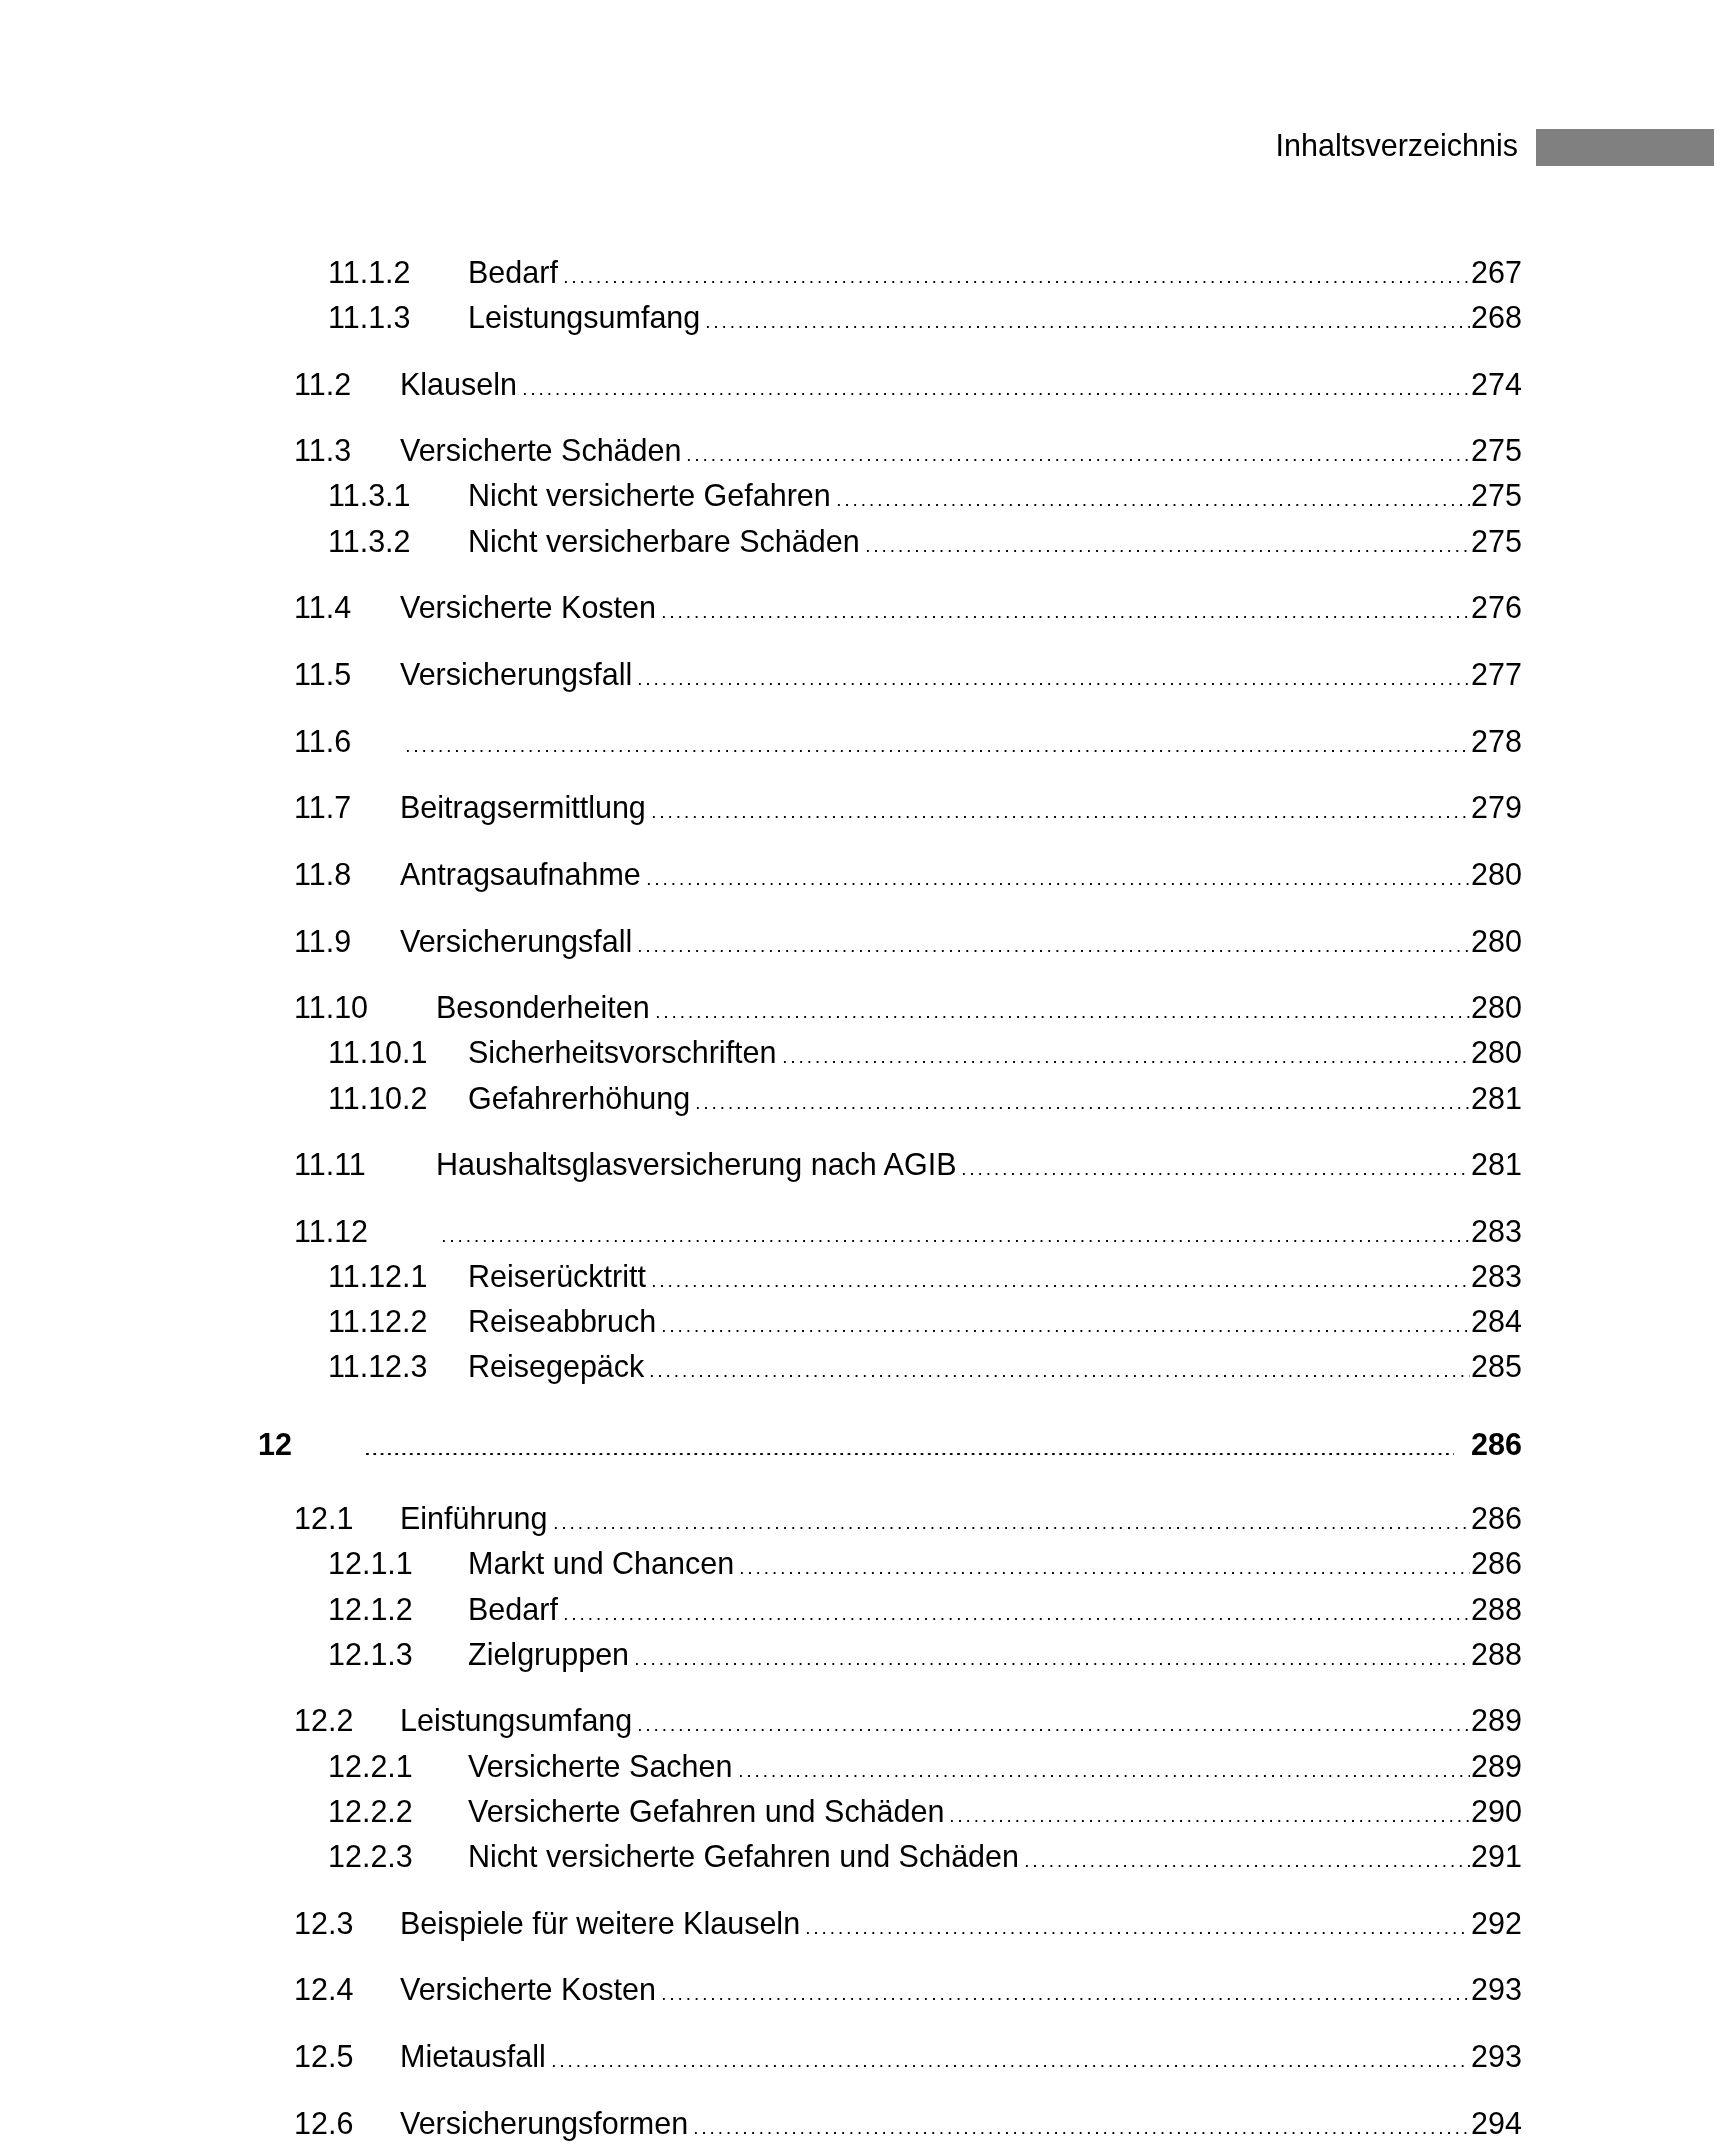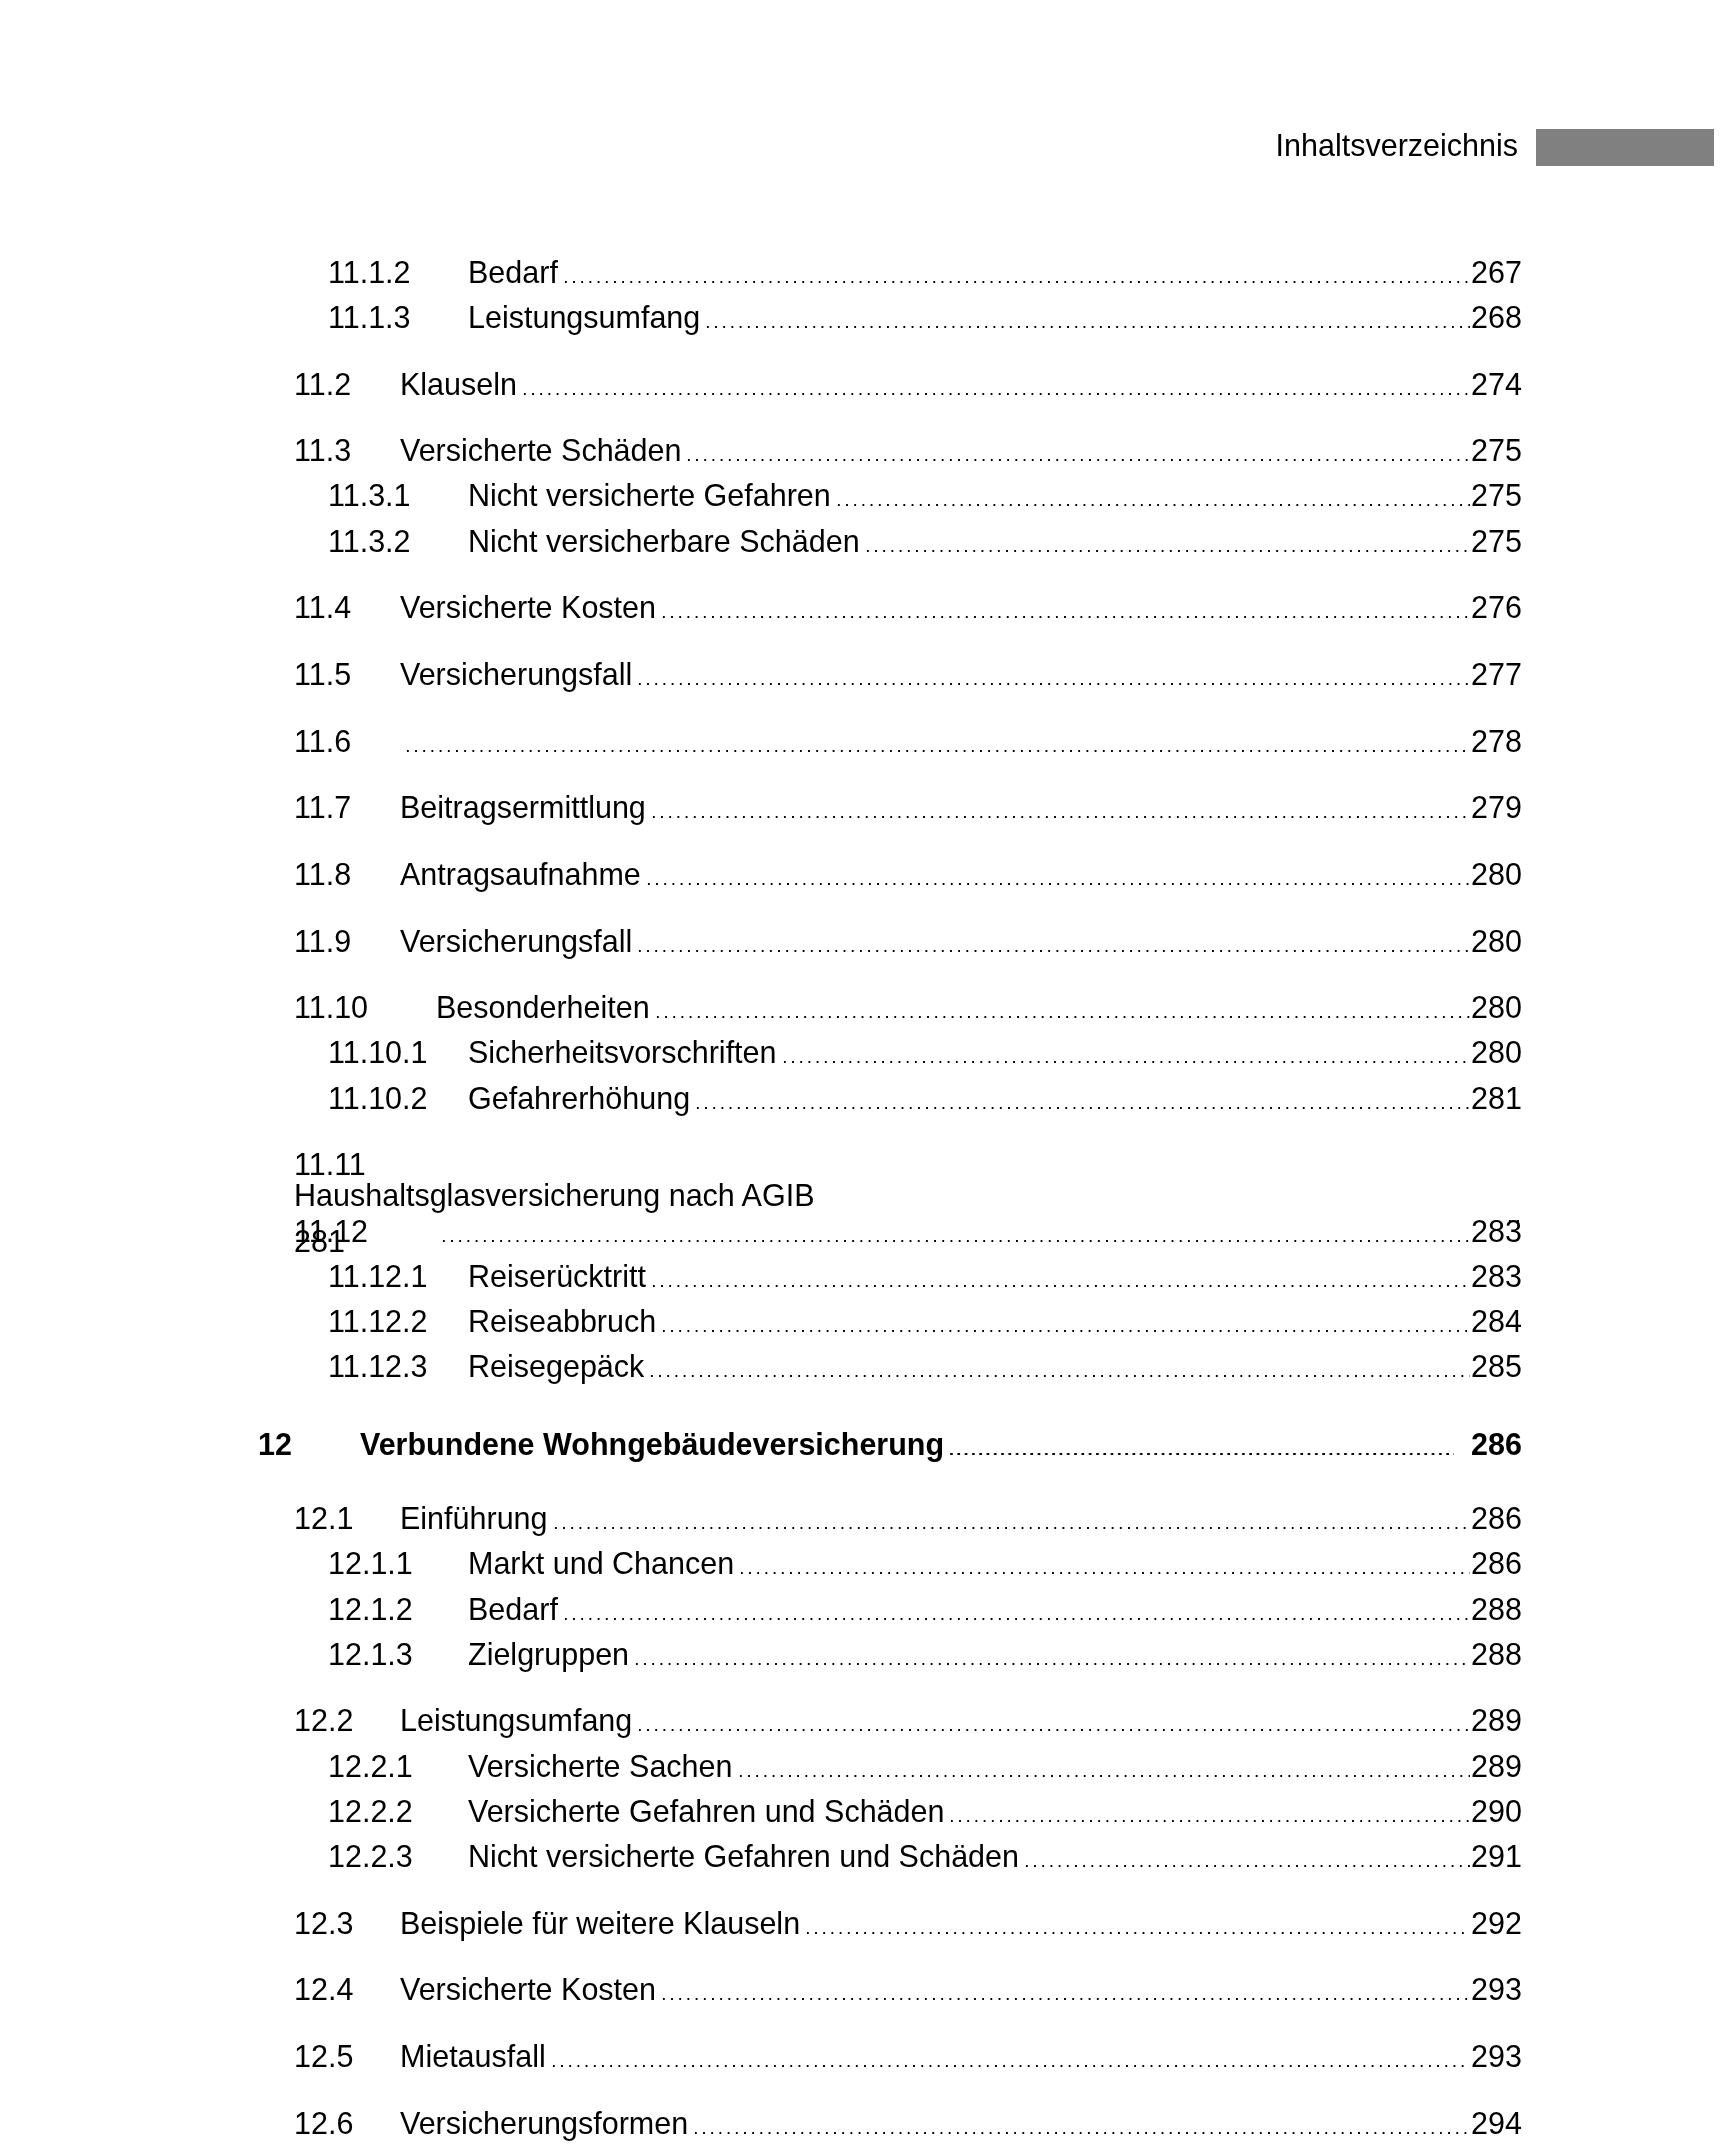--- a/index.html
+++ b/index.html
@@ -150,21 +150,21 @@
         <span class="title">Sicherheitsvorschriften</span>
         <span class="dots"></span>
         <span class="page-ref">280</span>
       </div>
       <div class="toc-row sub" style="top: 1083px; left: 328px;">
         <span class="num" style="width: 140px;">11.10.2</span>
         <span class="title">Gefahrerhöhung</span>
         <span class="dots"></span>
         <span class="page-ref">281</span>
       </div>
-      <div class="toc-row group" style="top: 1149px; left: 294px; flex-direction: column;">
+      <div class="toc-row group" style="top: 1149px; left: 294px;">
         <span class="num" style="width: 142px;">11.11</span>
         <span class="title">Haushaltsglasversicherung nach AGIB</span>
         <span class="dots"></span>
         <span class="page-ref">281</span>
       </div>
       <div class="toc-row group" style="top: 1216px; left: 294px;">
         <span class="num" style="width: 142px;">11.12</span>
         <span class="dots"></span>
         <span class="page-ref">283</span>
       </div>
@@ -181,21 +181,20 @@
         <span class="page-ref">284</span>
       </div>
       <div class="toc-row sub" style="top: 1351px; left: 328px;">
         <span class="num" style="width: 140px;">11.12.3</span>
         <span class="title">Reisegepäck</span>
         <span class="dots"></span>
         <span class="page-ref">285</span>
       </div>
       <div class="toc-row chapter" style="top: 1429px; left: 258px;">
         <span class="num" style="width: 102px;">12</span>
-        <span class="title">Verbundene Wohngebäudeversicherung</span>
         <span class="dots"></span>
         <span class="page-ref">286</span>
       </div>
       <div class="toc-row group" style="top: 1503px; left: 294px;">
         <span class="num" style="width: 106px;">12.1</span>
         <span class="title">Einführung</span>
         <span class="dots"></span>
         <span class="page-ref">286</span>
       </div>
       <div class="toc-row sub" style="top: 1548px; left: 328px;">

